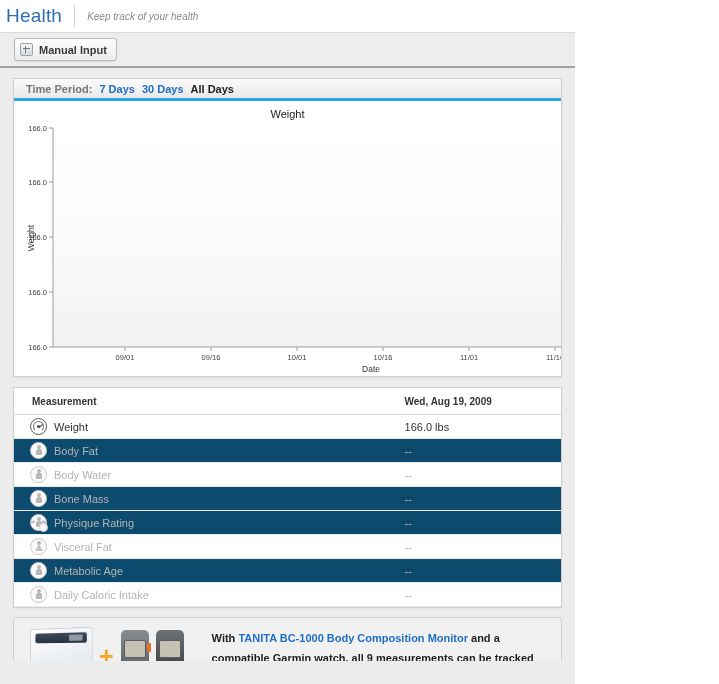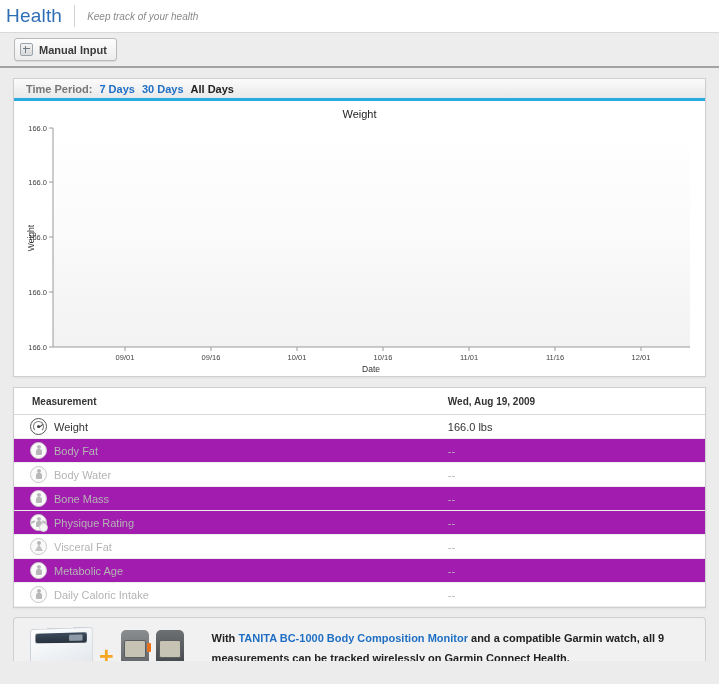--- a/index.html
+++ b/index.html
@@ -4,21 +4,21 @@
 <style>
   html,body{margin:0;padding:0;}
   body{
     width:719px;height:684px;
     background:#ffffff;
     font-family:"Liberation Sans", sans-serif;
     font-size:11px;
     color:#333;
     overflow:hidden;
   }
-  .page{position:relative;width:719px;height:684px;}
+  .page{position:relative;width:575px;height:684px;}
 
   
   .header{
     height:32px;
     background:#ffffff;
     display:flex;align-items:center;
     padding:0 0 0 6px;
     box-sizing:border-box;
   }
   .app-title{
@@ -116,21 +116,21 @@
     text-align:left;font-size:10px;font-weight:bold;color:#333;
     padding:8px 0 7px 18px;border-bottom:1px solid #d8d8d8;
     background:#fff;
   }
   table.meas th.val-col{padding-left:226px;}
   table.meas td{
     padding:0;height:23px;vertical-align:middle;
     border-bottom:1px solid #ececec;
     color:#b4b4b4;
   }
-  table.meas tr.row-odd td{background:#a21caf;}
+  table.meas tr.row-odd td{background:#0c4a6e;}
   table.meas tr.row-even td{background:#ffffff;}
   table.meas tr.first-row td{color:#333;background:#ffffff;}
   .cellname{display:flex;align-items:center;gap:7px;padding-left:16px;}
   .cellval{padding-left:226px;}
   .ico{
     width:15px;height:15px;border-radius:50%;
     border:1px solid #c9c9c9;background:#fafafa;
     position:relative;flex:none;
   }
   .ico.dark{border-color:#555;background:#fff;}

